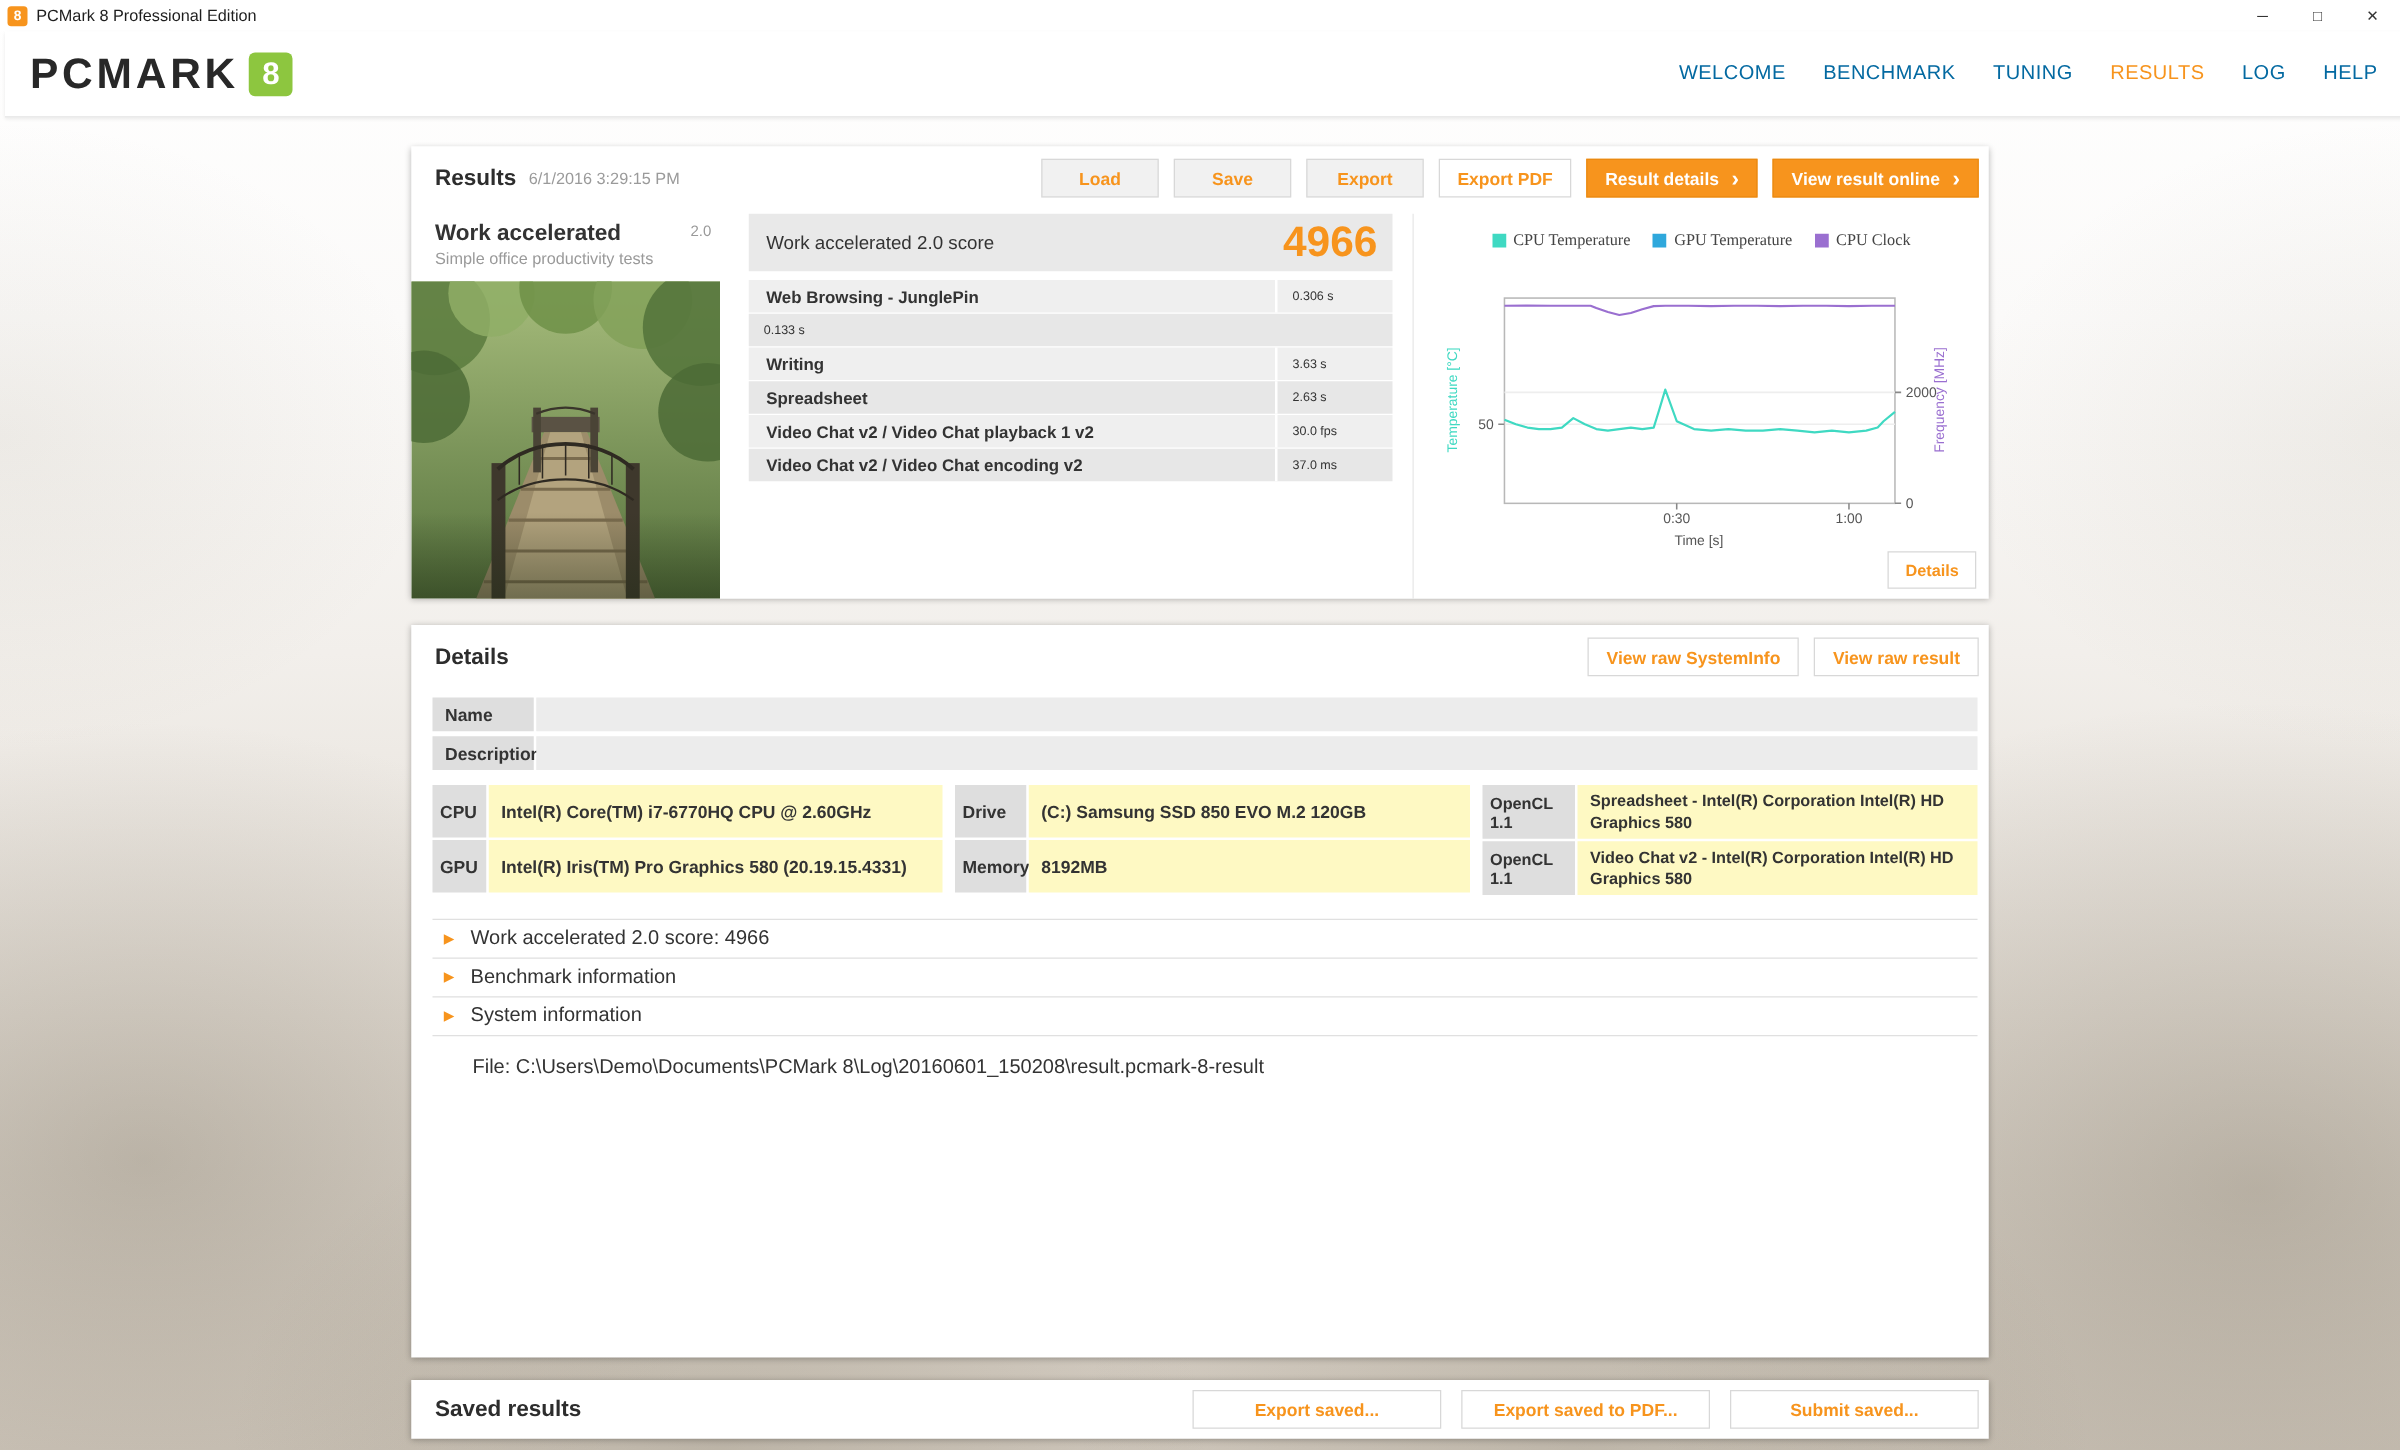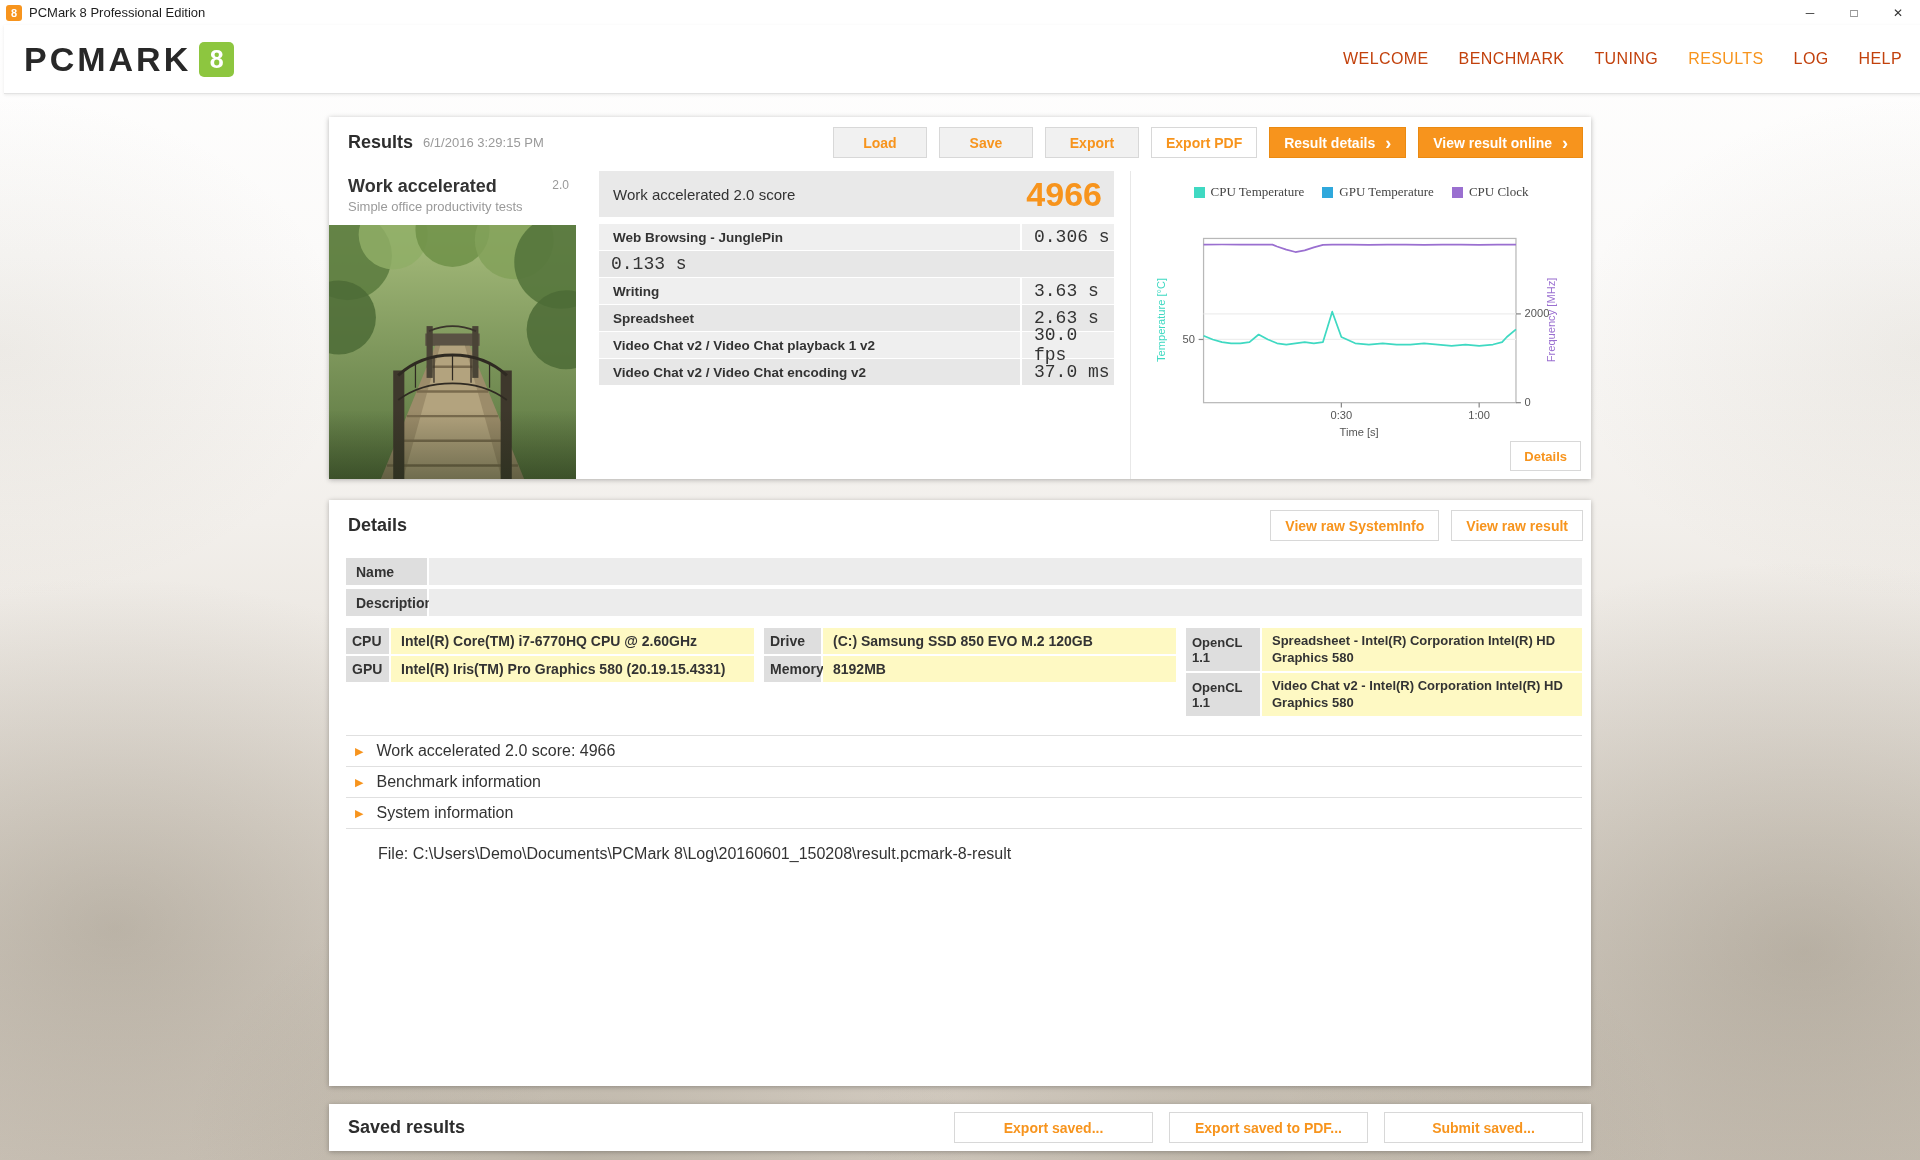--- a/index.html
+++ b/index.html
@@ -28,21 +28,21 @@
 
   
   .navbar { position:absolute; top:25px; left:4px; width:100%; height:69px; background:#fff;
     display:flex; align-items:center; padding:0 22px 0 20px; border-bottom:1px solid #e3e3e3;
     box-shadow:0 1px 3px rgba(0,0,0,0.08); }
   .logo { display:flex; align-items:center; gap:8px; }
   .logo-text { font-size:34px; font-weight:800; letter-spacing:3px; color:#282828; }
   .logo-badge { width:35px; height:35px; background:#8dc63f; color:#fff; font-weight:800; font-size:25px;
     display:flex; align-items:center; justify-content:center; border-radius:5px; }
   .nav-items { margin-left:auto; display:flex; gap:30px; align-items:center; }
-  .nav-item { font-size:16px; color:#c2410c; letter-spacing:0.4px; cursor:pointer; }
+  .nav-item { font-size:16px; color:#0369a1; letter-spacing:0.4px; cursor:pointer; }
   .nav-item.active { color:#f7941d; }
 
   
   .panel { position:absolute; left:329px; width:1262px; background:#fff;
     box-shadow:0 1px 5px rgba(0,0,0,0.28); }
   .results-panel { top:117px; height:362px; }
   .details-panel { top:500px; height:586px; }
   .saved-panel  { top:1104px; height:47px; display:flex; align-items:center; padding:0 8px 0 19px; }
 
   .panel-header { display:flex; align-items:flex-start; height:54px; padding:10px 8px 0 19px; }
@@ -72,21 +72,21 @@
   .score-section { width:515px; }
   .score-header { height:46px; background:#e9e9e9; display:flex; align-items:center;
     padding:0 12px 0 14px; margin-bottom:7px; }
   .score-label { font-size:15px; color:#333; }
   .score-value { margin-left:auto; font-size:34px; font-weight:bold; color:#f7941d; }
   .metric-row { display:flex; height:26px; margin-bottom:1px; background:#efefef; }
   .metric-row:nth-child(odd) { background:#e7e7e7; }
   .metric-label { width:423px; display:flex; align-items:center; padding-left:14px;
     font-size:13.5px; font-weight:bold; color:#333; border-right:2px solid #fff; }
   .metric-value { flex:1; display:flex; align-items:center; padding-left:12px;
-    font-size:18px; color:#333;font-family:Liberation Mono, monospace; }
+    font-size:10px; color:#333; }
 
   .chart-section { flex:1; margin-left:16px; border-left:1px solid #e8e8e8; position:relative;
     padding-top:13px; }
   .legend { display:flex; justify-content:center; gap:18px;font-family:Liberation Serif, serif; }
   .legend-item { display:flex; align-items:center; gap:6px; font-size:13px; color:#444; }
   .legend-swatch { width:11px; height:11px; display:inline-block; }
   #chart-svg { display:block; width:426px; height:220px; margin:26px 0 0 17px; }
   #chart-svg text { font-family:"Liberation Sans", sans-serif; }
   .tick { font-size:9px; fill:#555; }
   .axis-title { font-size:9px; }
@@ -96,21 +96,21 @@
   
   .meta-row { display:flex; height:27px; margin:0 9px 4px 17px; }
   .meta-row.first { margin-top:4px; }
   .meta-label { width:81px; background:#dedede; font-weight:bold; font-size:14px; color:#333;
     display:flex; align-items:center; padding-left:10px; margin-right:2px; }
   .meta-field { flex:1; background:#ececec; border:none; font-family:"Liberation Sans", sans-serif;
     font-size:14px; color:#333; padding-left:10px; }
 
   .spec-grid { display:flex; align-items:flex-start; margin:12px 9px 0 17px; gap:10px; }
   .spec-col.col1 { width:408px; } .spec-col.col2 { width:412px; } .spec-col.col3 { flex:1; }
-  .spec-row { display:flex; height:26px; margin-bottom:2px; }
+  .spec-row { display:flex; height:42px; margin-bottom:2px; }
   .col3 .spec-row { height:43px; }
   .spec-label { background:#dedede; font-weight:bold; font-size:14px; color:#333;
     display:flex; align-items:center; justify-content:flex-start; padding:0 6px; margin-right:2px; }
   .col1 .spec-label { width:43px; } .col2 .spec-label { width:57px;text-align:right; }
   .col3 .spec-label { width:74px; font-size:13px; }
   .spec-value { flex:1; background:#fef9c3; display:flex; align-items:center;
     padding-left:10px; font-size:14px; color:#333;font-weight:bold; }
   .col3 .spec-value { font-size:13px; line-height:1.3; padding:4px 8px 4px 10px; }
 
   .expander-list { margin:17px 9px 0 17px; border-bottom:1px solid #e0e0e0; }

